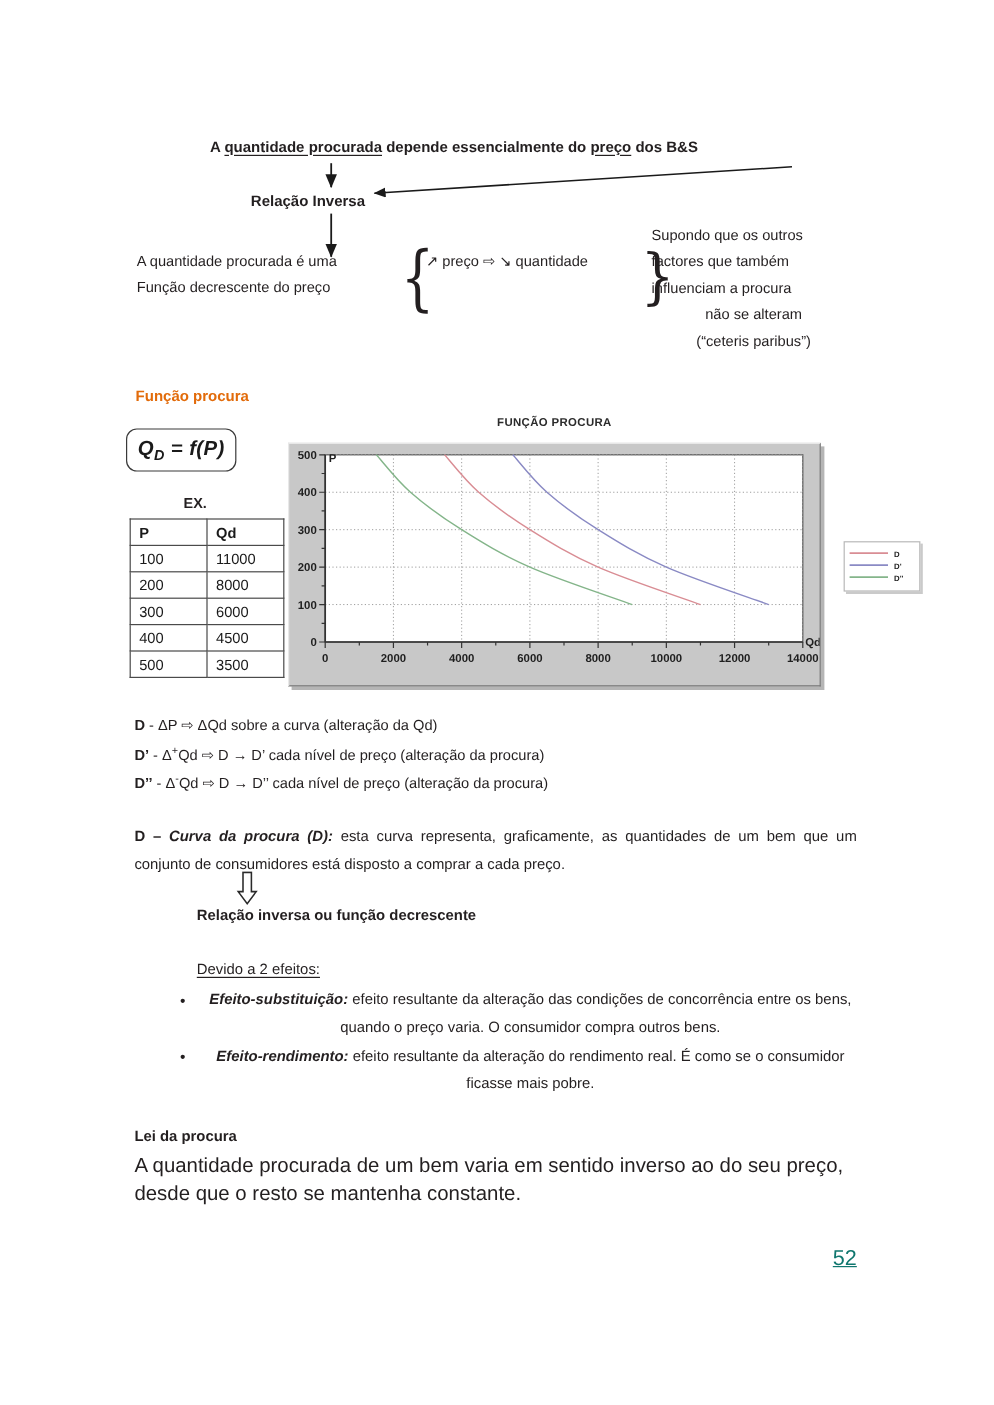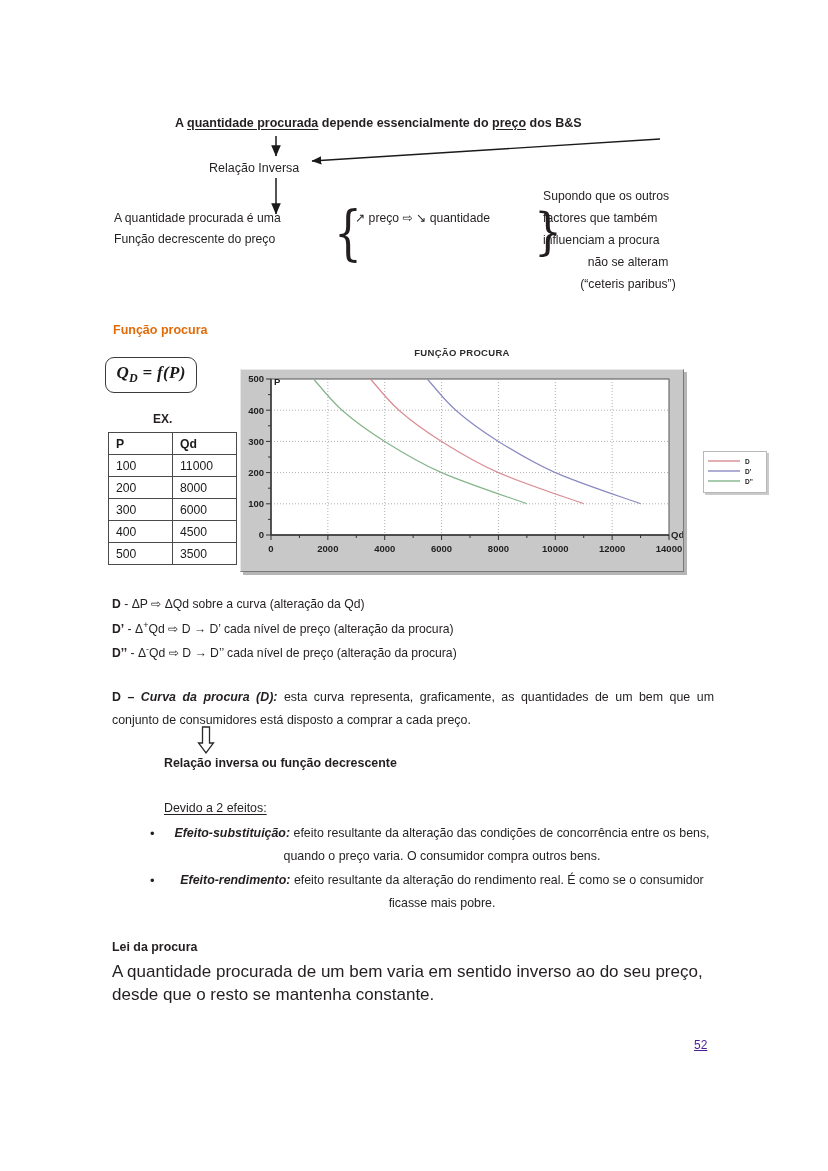--- a/index.html
+++ b/index.html
@@ -16,21 +16,21 @@
 
   
   .diagram { position:absolute; left:0; top:0; width:740px; height:310px; }
   .dg-title {
     position:absolute; left:175px; top:116px; width:480px;
     font-size:12.5px; font-weight:bold; text-align:left; white-space:nowrap;
   }
   .dg-title u { text-decoration:underline; text-underline-offset:2px; }
   .dg-rel {
     position:absolute; left:209px; top:161px;
-    font-size:12.5px; font-weight:normal; white-space:nowrap;
+    font-size:12.5px; font-weight:bold; white-space:nowrap;
   }
   .dg-left {
     position:absolute; left:114px; top:208px; width:212px;
     font-size:12.2px; line-height:21px;
   }
   .dg-mid {
     position:absolute; left:355px; top:208px; width:185px;
     font-size:12.2px; line-height:21px; white-space:nowrap;
   }
   .dg-right {
@@ -55,21 +55,21 @@
   }
 
   
   .formula-box {
     position:absolute; left:105px; top:357px;
     width:90px; height:34px;
     border:1.6px solid #3a3a3a; border-radius:9px;
     display:flex; align-items:center; justify-content:center;
   }
   .formula-box .fx {
-    font-family:Liberation Serif, serif;
+    font-family:Liberation Sans, sans-serif;
     font-style:italic; font-weight:bold; font-size:17px; color:#1a1a1a;
     letter-spacing:.3px;
   }
   .formula-box .sub { font-size:12px; vertical-align:sub; font-style:italic; }
 
   
   .ex-label { position:absolute; left:113px; top:412px; font-size:12px; font-weight:bold;padding-left:40px; }
   .tbl {
     position:absolute; left:108px; top:432px;
     border-collapse:collapse; font-size:12.2px;
@@ -135,21 +135,21 @@
   .bullets { position:absolute; left:146px; top:822px; width:568px; }
   .bullet { position:relative; padding-left:24px; font-size:12.4px; line-height:23px; margin-bottom:1px; text-align:center; }
   .bullet::before {
     content:"\2022"; position:absolute; left:4px; top:0; font-size:13px;
   }
   .bullet i { font-style:italic; font-weight:bold; }
 
   .h-lei { position:absolute; left:112px; top:940px; font-size:12.4px; font-weight:bold; }
   .p-lei { position:absolute; left:112px; top:960px; width:602px; font-size:17px; line-height:23px; }
 
-  .pagenum { position:absolute; left:694px; top:1038px; font-size:12px; color:#4c1d95;text-decoration:underline; }
+  .pagenum { position:absolute; left:694px; top:1038px; font-size:18px; color:#0f766e;text-decoration:underline; }
 </style>
 </head>
 <body>
 
 <div class="page">
 
   <div class="diagram">
 
     <svg class="dg-svg" viewBox="0 0 828 310">
       <defs>

